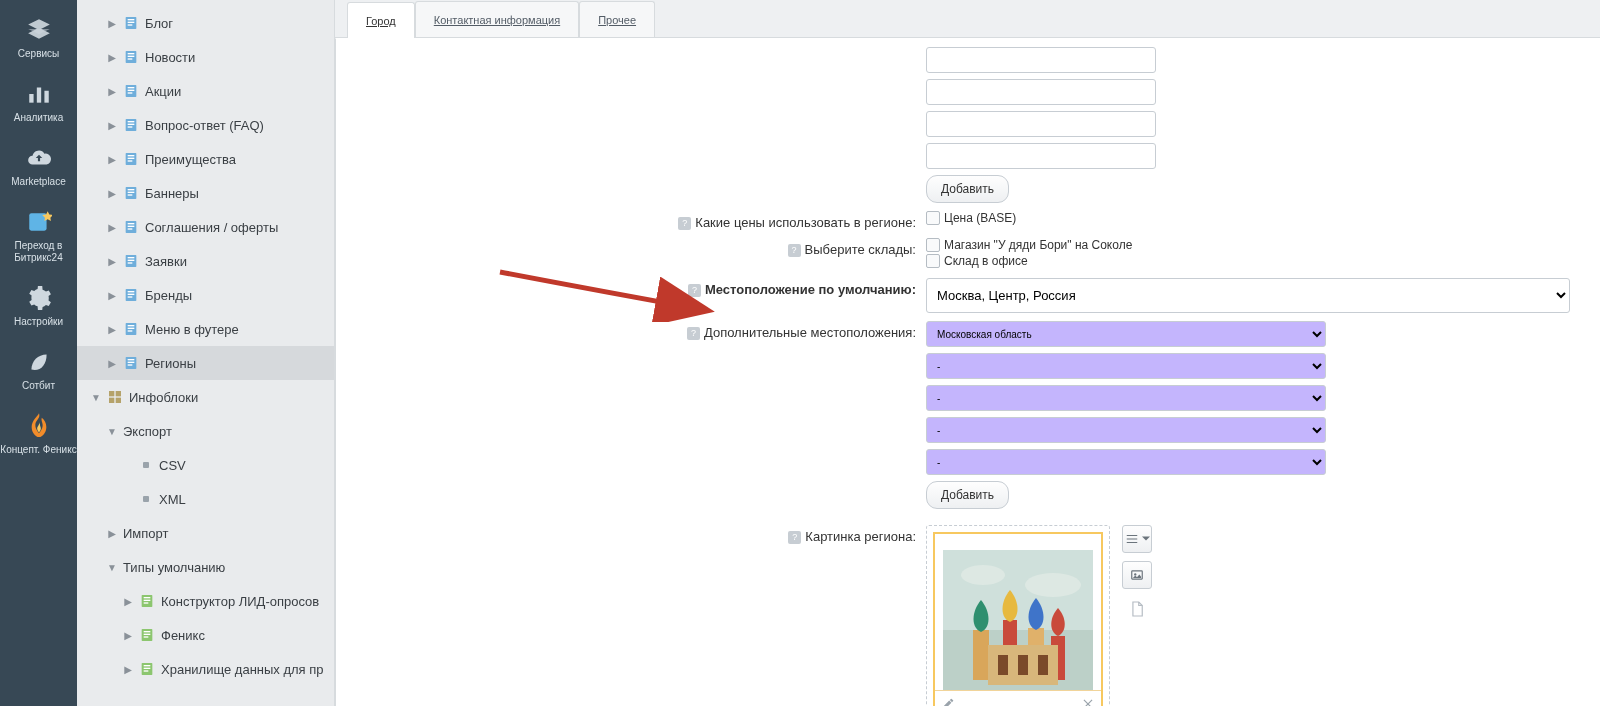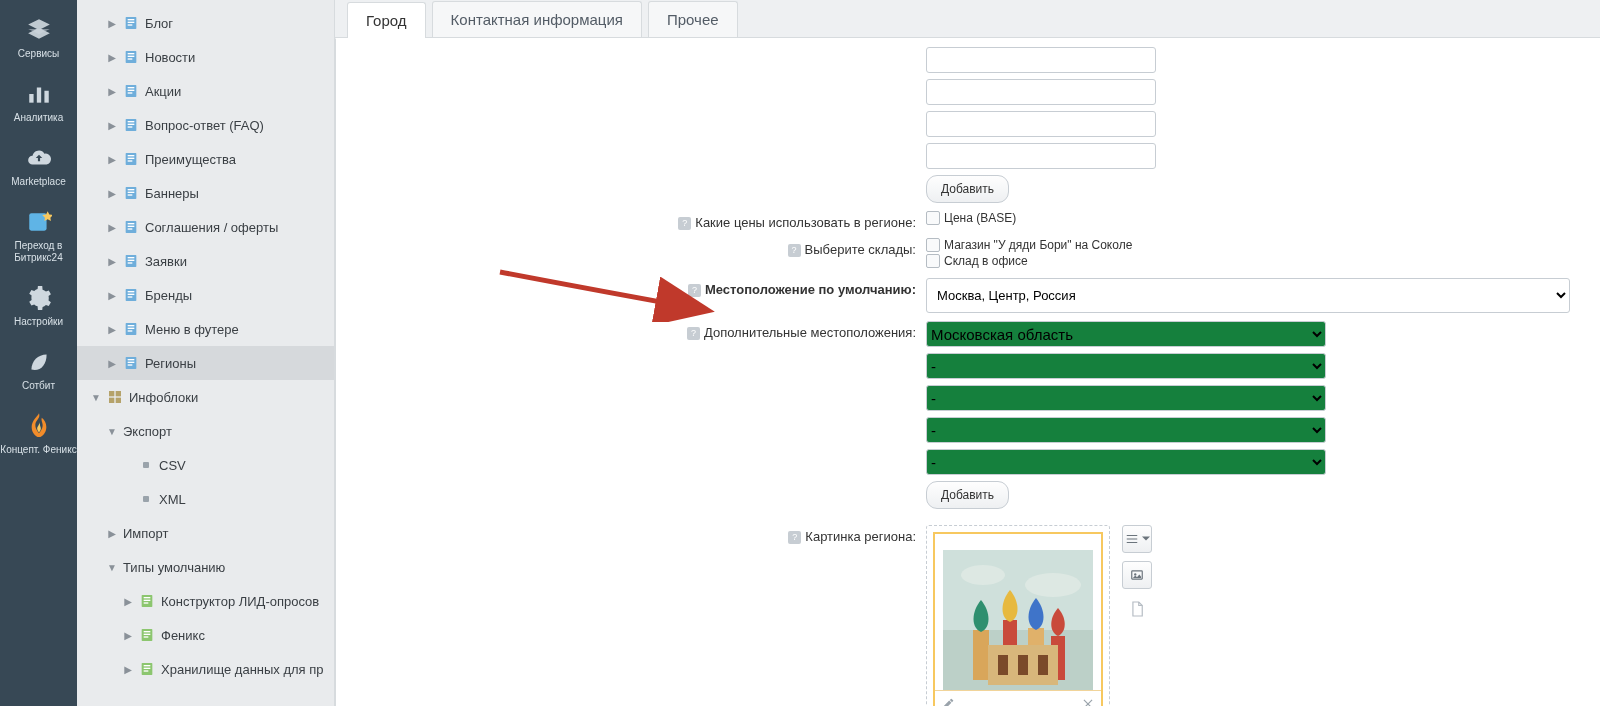--- a/index.html
+++ b/index.html
@@ -18,37 +18,37 @@
 .tree-row.sel { background: #d6d9dc; }
 .tree-caret { width: 14px; text-align: center; color: #8a9199; font-size: 10px; margin-right: 4px; }
 .tree-ico { width: 16px; height: 16px; margin-right: 6px; display:flex; align-items:center; justify-content:center; }
 .tree-bullet { width: 6px; height: 6px; background: #9aa3ab; border-radius: 1px; margin: 0 10px 0 4px; }
 .ind-1 { padding-left: 12px; }
 .ind-2 { padding-left: 28px; }
 .ind-3 { padding-left: 44px; }
 
 
 .tabs { position: absolute; left: 335px; top: 0; right: 0; height: 38px; background: #eef0f2; border-bottom: 1px solid #d7dbde; display: flex; align-items: flex-end; padding-left: 12px; }
-.tab { height: 36px; padding: 0 18px; display: flex; align-items: center; font-size: 15px; color: #535c66; border: 1px solid #d7dbde; border-bottom: none; background: #f6f7f8; margin-right: 6px; border-radius: 3px 3px 0 0; cursor: pointer; }
+.tab { height: 36px; padding: 0 18px; display: flex; align-items: center; font-size: 11px; color: #535c66; border: 1px solid #d7dbde; border-bottom: none; background: #f6f7f8; border-radius: 3px 3px 0 0; cursor: pointer; text-decoration: underline; }
 .tab.active { background: #fff; font-weight: normal; color: #333; position: relative; top: 1px; }
 
 
 .main { position: absolute; left: 335px; top: 38px; right: 0; bottom: 0; background: #fff; padding: 0 30px 30px 30px; overflow: hidden; border-left: 1px solid #d7dbde; border-top: 1px solid #fff; }
 .form-row { display: flex; align-items: flex-start; margin-top: 8px; }
 .form-label { width: 560px; text-align: right; padding-right: 10px; padding-top: 4px; font-size: 13px; color: #333; }
 .form-label .bold { font-weight: bold; }
 .help-ico { display: inline-block; width: 13px; height: 13px; background: #c7cdd3; color: #fff; border-radius: 2px; font-size: 9px; line-height: 13px; text-align: center; margin-right: 4px; vertical-align: middle; }
 .form-field { flex: 1; max-width: 610px; }
 
 .text-input { width: 230px; height: 26px; border: 1px solid #c7cdd3; border-radius: 3px; padding: 0 6px; font-size: 12px; background: #fff; display: block; margin-bottom: 6px; }
 .btn { height: 28px; padding: 0 14px; border: 1px solid #c7cdd3; border-radius: 11px; background: linear-gradient(#fefefe,#eef0f2); cursor: pointer; font-size: 12px; color: #333; }
 .chk-line { display: flex; align-items: flex-end; font-size: 12px; color: #333; margin-bottom: 2px; }
 .chk { width: 14px; height: 14px; border: 1px solid #b5bcc3; border-radius: 2px; margin-right: 4px; background: #f9fafb; cursor: pointer; }
 .select-wide { width: 100%; height: 35px; border: 1px solid #c7cdd3; border-radius: 3px; padding: 0 6px; font-size: 13px; background: #fff; }
-.select-mid { width: 400px; height: 26px; border: 1px solid #c7cdd3; border-radius: 3px; padding: 0 0; font-size: 15px; background: #15803d; display:block; margin-bottom: 6px; }
+.select-mid { width: 400px; height: 26px; border: 1px solid #c7cdd3; border-radius: 3px; padding: 0 6px; font-size: 10px; background: #c4b5fd; display:block; margin-bottom: 6px; }
 
 .img-zone { display: flex; align-items: flex-start; gap: 12px; }
 .img-preview { width: 184px; height: 200px; border: 1px dashed #c7cdd3; border-radius: 3px; padding: 6px; background: #fff; }
 .img-preview-inner { width: 100%; height: 100%; border: 2px solid #f7c85f; position: relative; display:flex; align-items:center; justify-content:center; }
 .img-after { position: absolute; left:0; right:0; bottom:0; height: 26px; border-top: 1px solid #f1d49a; display:flex; align-items:center; justify-content:space-between; padding: 0 6px; background: #fff; }
 .mini-btn { width: 30px; height: 28px; border: 1px solid #c7cdd3; border-radius: 3px; background: linear-gradient(#fefefe,#eef0f2); display:flex; align-items:center; justify-content:center; cursor:pointer; margin-bottom: 8px; }
 
 
 .arrow-annot { position: absolute; left: 495px; top: 262px; width: 220px; height: 60px; pointer-events: none; }
 

